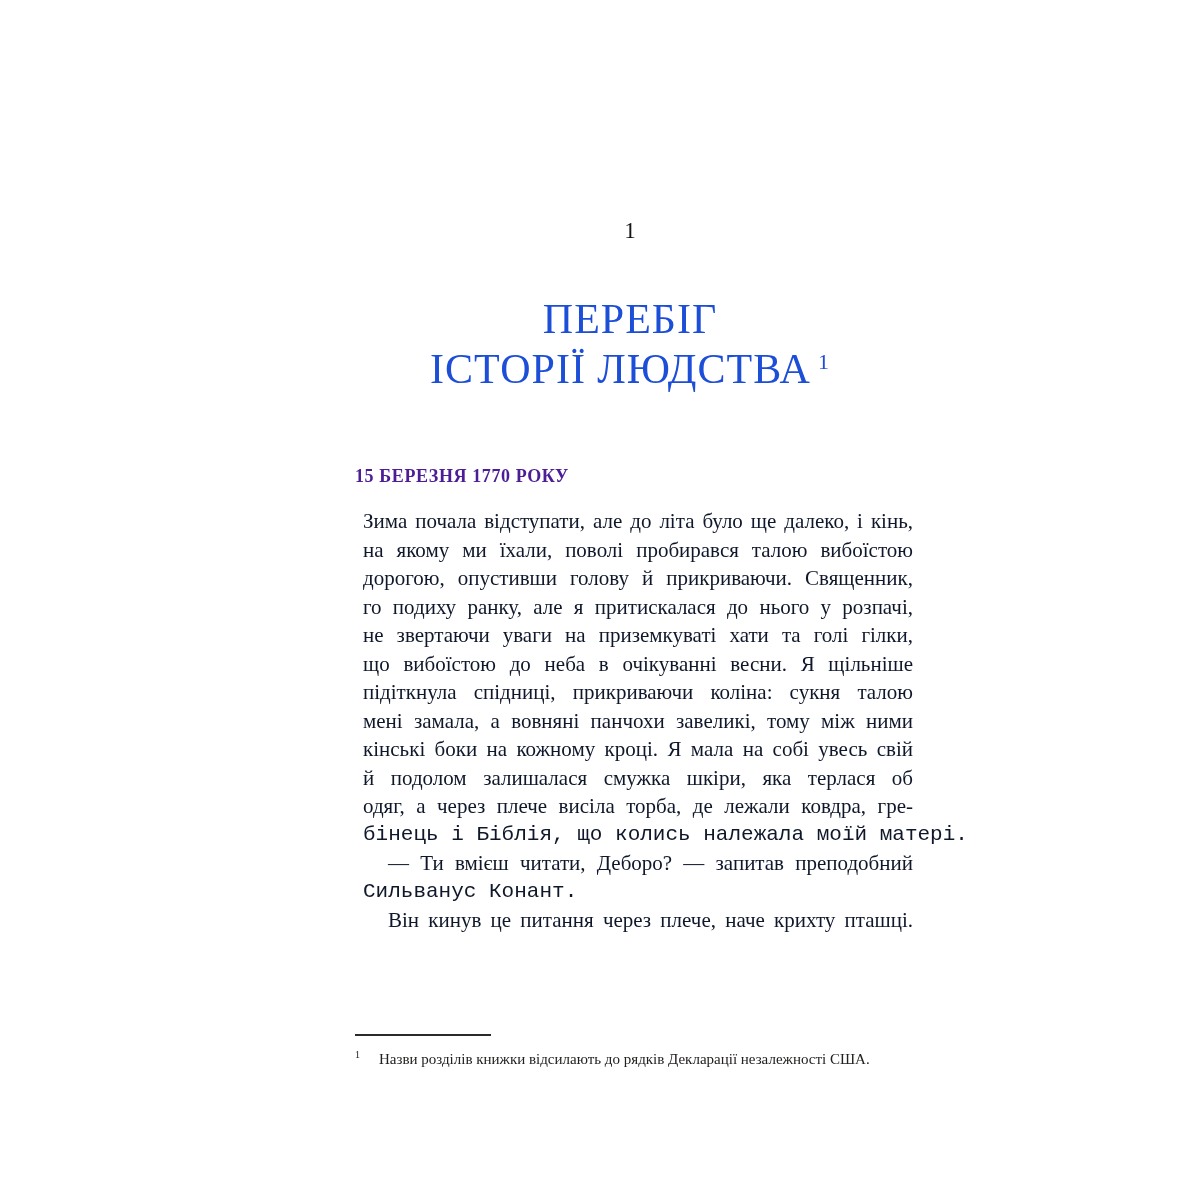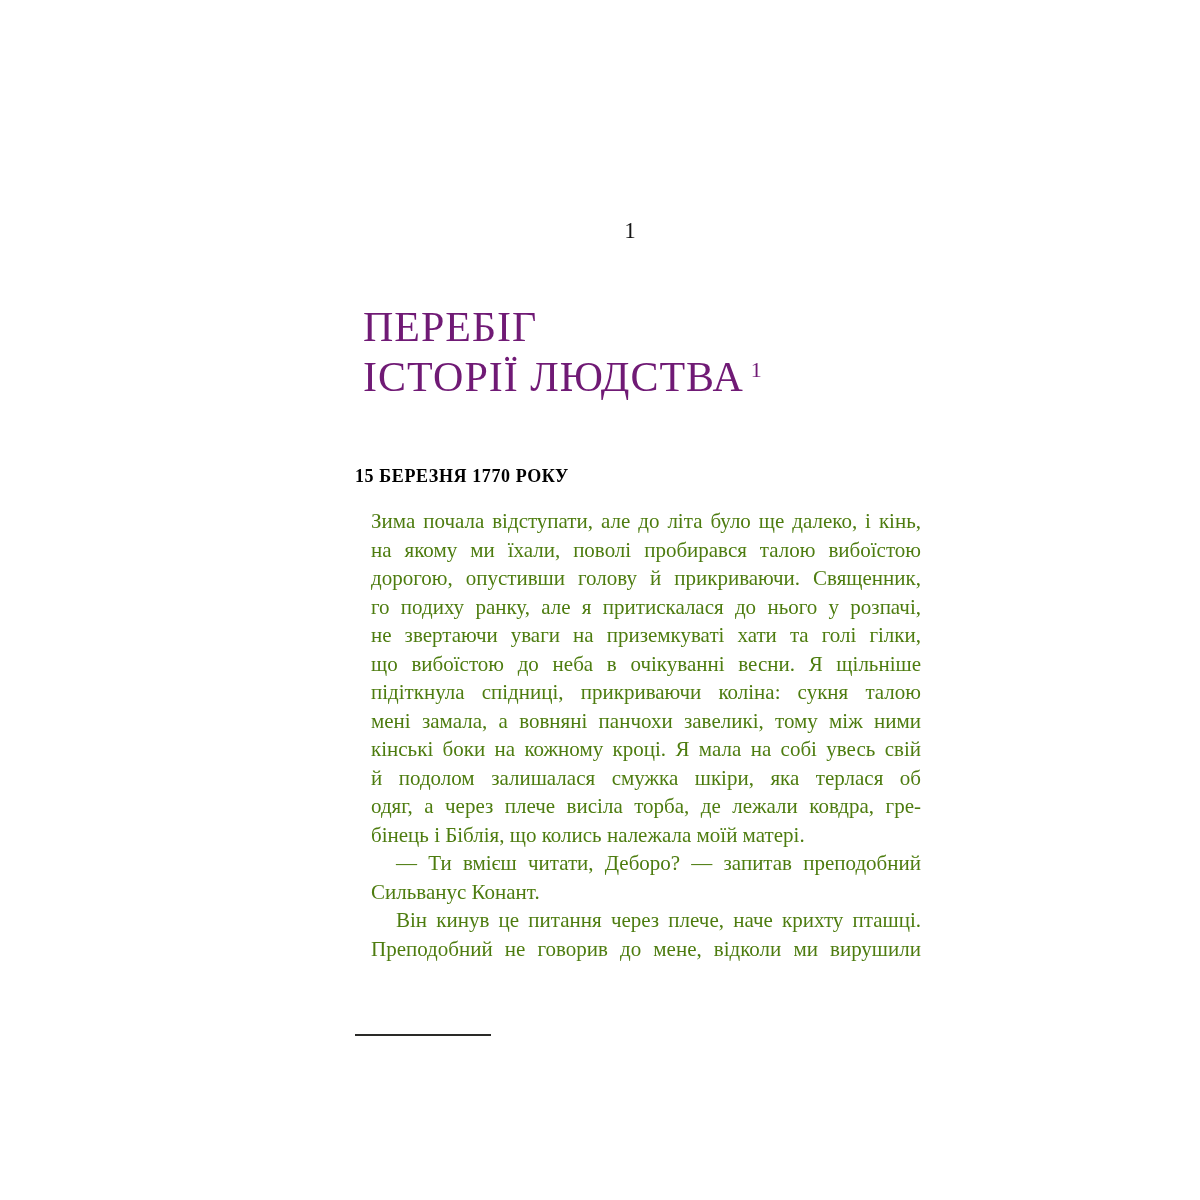--- a/index.html
+++ b/index.html
@@ -30,60 +30,62 @@
     width: 100%;
     text-align: center;
     font-size: 23px;
     color: #161616;
   }
   .chapter-title {
     position: absolute;
     top: 294px;
     left: 0;
     width: 100%;
-    margin: 8px;
+    margin: 0;
+    text-align: center;
     font-size: 42px;
     line-height: 50px;
     font-weight: 500;
     letter-spacing: 1px;
-    color: #701a75;
+    color: #1d4ed8;
   }
   .title-footnote-ref {
     font-size: 22px;
     line-height: 0;
     vertical-align: 14px;
     margin-left: 7px;
     font-weight: 400;
   }
   .date-heading {
     position: absolute;
     top: 466px;
     left: 0;
     font-size: 18px;
     font-weight: bold;
     letter-spacing: 0.6px;
-    color: #000000;
+    color: #4c1d95;
   }
   .body-text {
     position: absolute;
     top: 507px;
-    left: 16px;
+    left: 8px;
     width: 550px;
     font-size: 21px;
     line-height: 28.5px;
-    color: #4d7c0f;
+    color: #0f172a;
   }
   .body-text .line {
     text-align: justify;
     text-align-last: justify;
     text-justify: inter-word;
     white-space: nowrap;
   }
   .body-text .line-last {
     text-align-last: left;
+    font-family: Liberation Mono, monospace;
   }
   .body-text .line-indent {
     text-indent: 25px;
   }
   .footnote {
     position: absolute;
     top: 1034px;
     left: 0;
     width: 550px;
   }
@@ -128,21 +130,23 @@
         <div class="line">що вибоїстою до неба в очікуванні весни. Я щільніше</div>
         <div class="line">підіткнула спідниці, прикриваючи коліна: сукня талою</div>
         <div class="line">мені замала, а вовняні панчохи завеликі, тому між ними</div>
         <div class="line">кінські боки на кожному кроці. Я мала на собі увесь свій</div>
         <div class="line">й подолом залишалася смужка шкіри, яка терлася об</div>
         <div class="line">одяг, а через плече висіла торба, де лежали ковдра, гре-</div>
         <div class="line line-last">бінець і Біблія, що колись належала моїй матері.</div>
         <div class="line line-indent">— Ти вмієш читати, Деборо? — запитав преподобний</div>
         <div class="line line-last">Сильванус Конант.</div>
         <div class="line line-indent">Він кинув це питання через плече, наче крихту пташці.</div>
-        <div class="line">Преподобний не говорив до мене, відколи ми вирушили</div>
       </div>
 
     <div class="footnote">
       <div class="footnote-rule"></div>
+      <div class="footnote-line">
+        <sup class="footnote-marker">1</sup><span>Назви розділів книжки відсилають до рядків Декларації незалежності США.</span>
+      </div>
     </div>
 
   </div>
 </div>
 
 </body></html>

